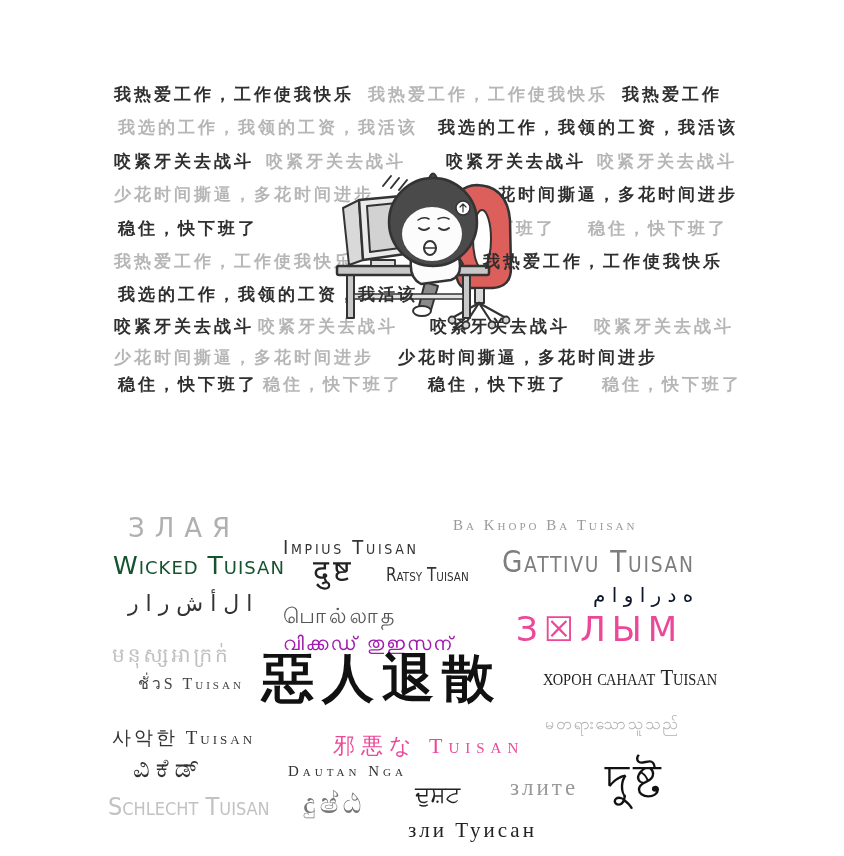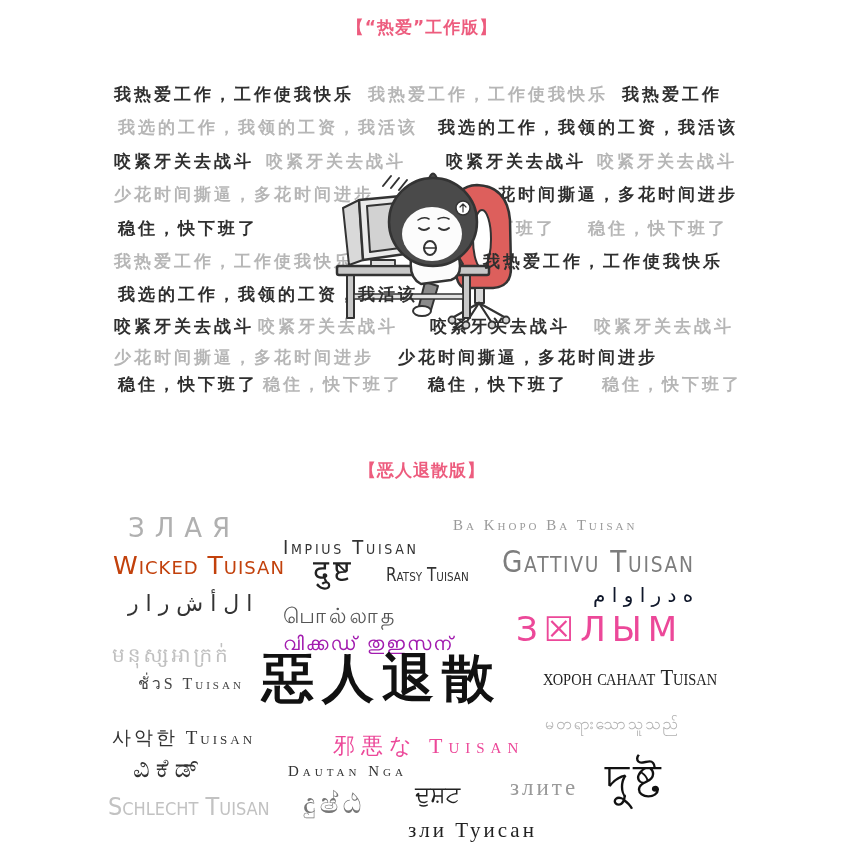--- a/index.html
+++ b/index.html
@@ -20,21 +20,20 @@
   .eitem{position:absolute;white-space:nowrap;line-height:1;}
   .eitem.serif{font-family:"Liberation Serif","DejaVu Serif",serif;}
   .eitem.sc{font-variant:small-caps;}
   .eitem.ltrov{direction:ltr;unicode-bidi:bidi-override;}
 </style>
 </head>
 <body>
 
 <div class="page">
 
-  <h1 id="work-title" class="sec-title">【“热爱”工作版】</h1>
 
   <div>
       <span class="wseg dark" style="left: 114px; top: 84px;">我热爱工作，工作使我快乐</span>
       <span class="wseg light" style="left: 368px; top: 84px;">我热爱工作，工作使我快乐</span>
       <span class="wseg dark" style="left: 622px; top: 84px;">我热爱工作</span>
       <span class="wseg light" style="left: 118px; top: 117px;">我选的工作，我领的工资，我活该</span>
       <span class="wseg dark" style="left: 438px; top: 117px;">我选的工作，我领的工资，我活该</span>
       <span class="wseg dark" style="left: 114px; top: 151px;">咬紧牙关去战斗</span>
       <span class="wseg light" style="left: 266px; top: 151px;">咬紧牙关去战斗</span>
       <span class="wseg dark" style="left: 446px; top: 151px;">咬紧牙关去战斗</span>
@@ -109,28 +108,27 @@
           <path d="M93 52 q6 -4 11 -1 M113 51 q6 -3 11 0" stroke-width="1.5"></path>
           <ellipse cx="105" cy="80" rx="6" ry="7" fill="#ffffff" stroke-width="2"></ellipse>
           <path d="M99 80 L111 80" stroke-width="1.5"></path>
         </g>
 
         <path d="M58 18 L66 8 M66 20 L74 10 M74 22 L82 12" stroke-width="2"></path>
       </g>
     </svg>
   </div>
 
-  <h2 id="evil-title" class="sec-title">【恶人退散版】</h2>
 
   <div>
       <span class="eitem" style="left: 128px; top: 515px; font-size: 26px; color: rgb(176, 176, 176); letter-spacing: 10px;">ЗЛАЯ</span>
       <span class="eitem serif sc" style="left: 453px; top: 518px; font-size: 15px; color: rgb(154, 154, 154); letter-spacing: 3px;">Ba Khopo Ba Tuisan</span>
       <span class="eitem sc" style="left: 283px; top: 537px; font-size: 20px; color: rgb(51, 51, 51); letter-spacing: 3px; transform: scaleX(0.9); transform-origin: left top;">Impius Tuisan</span>
       <span class="eitem sc" style="left: 502px; top: 546px; font-size: 31px; color: rgb(125, 125, 125); letter-spacing: 2px; transform: scaleX(0.85); transform-origin: left top;">Gattivu Tuisan</span>
-      <span class="eitem sc" style="left: 113px; top: 553px; font-size: 25px; color: #c2410c; letter-spacing: 1px;">Wicked Tuisan</span>
+      <span class="eitem sc" style="left: 113px; top: 553px; font-size: 25px; color: #14532d; letter-spacing: 1px;">Wicked Tuisan</span>
       <span class="eitem" style="left: 313px; top: 556px; font-size: 30px; color: rgb(34, 34, 34); letter-spacing: 4px;">दुष्ट</span>
       <span class="eitem sc" style="left: 386px; top: 565px; font-size: 19px; color: rgb(51, 51, 51); transform: scaleX(0.8); transform-origin: left top;">Ratsy Tuisan</span>
       <span class="eitem ltrov" style="left: 128px; top: 593px; font-size: 22px; color: rgb(51, 51, 51); letter-spacing: 2px;">ر ا ر ش أ ل ا</span>
       <span class="eitem ltrov" style="left: 593px; top: 585px; font-size: 20px; color: #0f172a; letter-spacing: 2px;">م ا و ا ر د ه</span>
       <span class="eitem" style="left: 283px; top: 606px; font-size: 21px; color: rgb(85, 85, 85); letter-spacing: 3px;">பொல்லாத</span>
       <span class="eitem" style="left: 516px; top: 612px; font-size: 34px; color: #ec4899; letter-spacing: 6px;">З☒ЛЫМ</span>
       <span class="eitem" style="left: 112px; top: 645px; font-size: 20px; color: rgb(192, 192, 192); letter-spacing: 3px;">មនុស្សអាក្រក់</span>
       <span class="eitem" style="left: 283px; top: 634px; font-size: 19px; color: #a21caf; letter-spacing: 2px;">വിക്കഡ് തുഇസന്</span>
       <span class="eitem serif sc" style="left: 138px; top: 676px; font-size: 16px; color: rgb(68, 68, 68); letter-spacing: 3px;">ชั่วS Tuisan</span>
       <span class="eitem" style="left: 262px; top: 652px; font-size: 52px; color: rgb(17, 17, 17); letter-spacing: 8px; font-weight: 900;">惡人退散</span>

